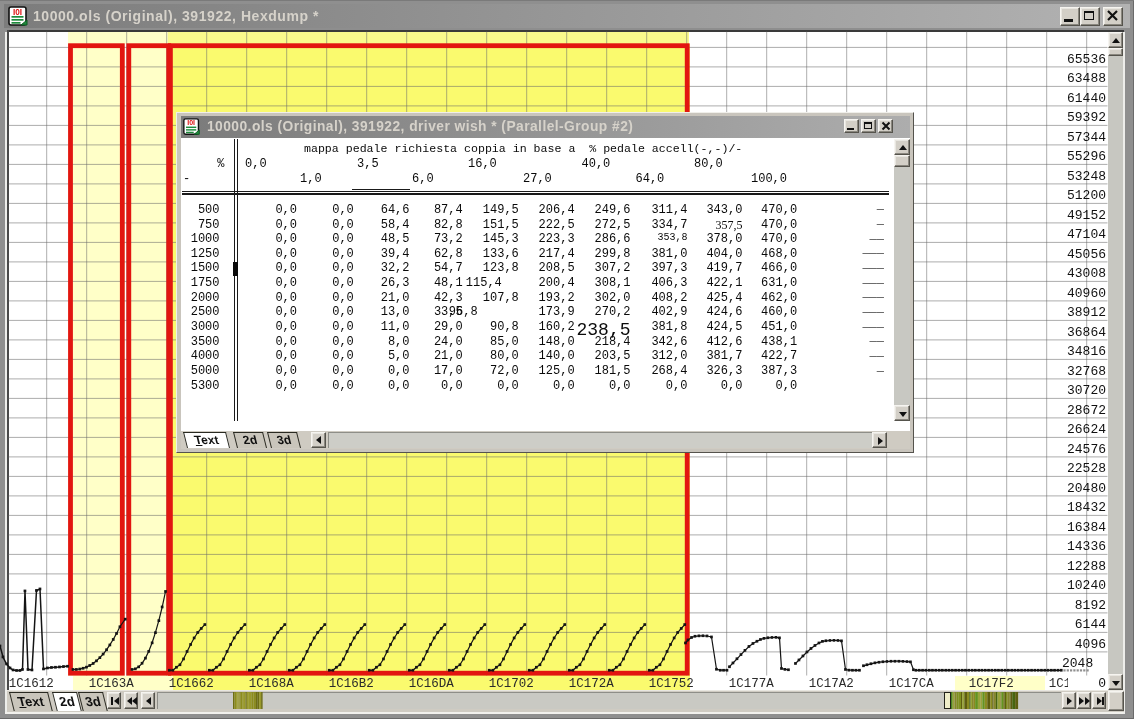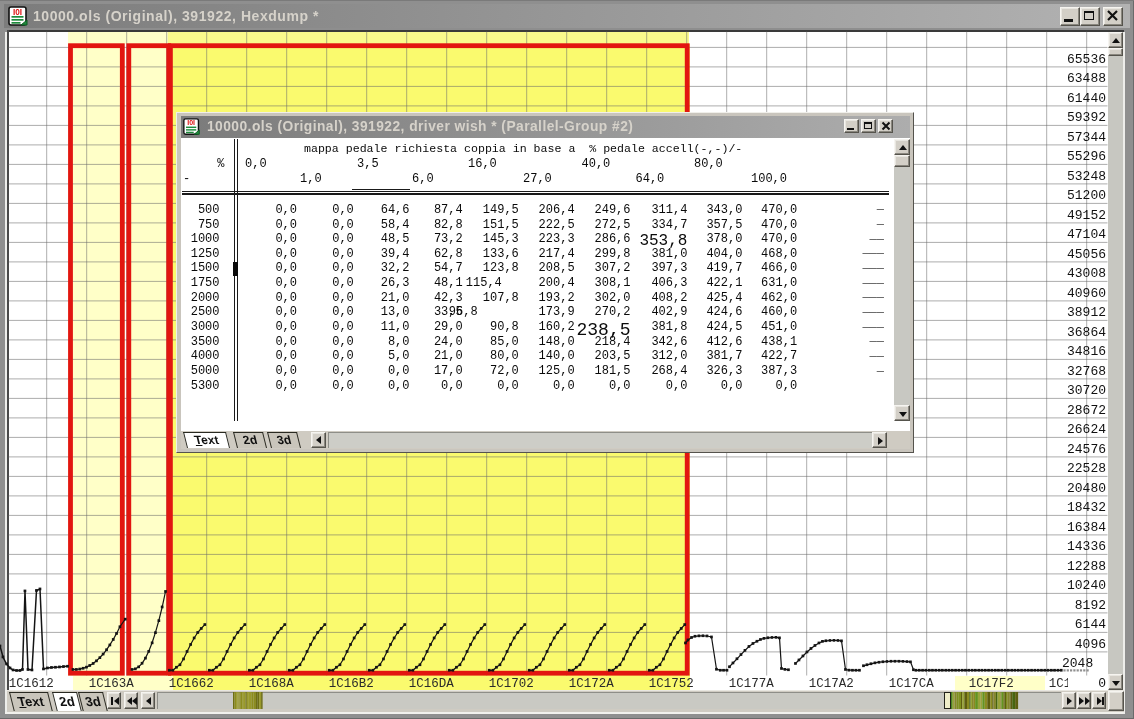--- a/index.html
+++ b/index.html
@@ -581,32 +581,32 @@
 <div class="a mono" style="left:814px;top:198.3px;width:70px;text-align:right;font-size:12px;color:#0A0A0A;">_</div>
 <div class="a mono" style="left:149.5px;top:217.5px;width:70px;text-align:right;font-size:12px;color:#0A0A0A;">750</div>
 <div class="a mono" style="left:227px;top:217.5px;width:70px;text-align:right;font-size:12px;color:#0A0A0A;">0,0</div>
 <div class="a mono" style="left:283.8px;top:217.5px;width:70px;text-align:right;font-size:12px;color:#0A0A0A;">0,0</div>
 <div class="a mono" style="left:339.5px;top:217.5px;width:70px;text-align:right;font-size:12px;color:#0A0A0A;">58,4</div>
 <div class="a mono" style="left:392.7px;top:217.5px;width:70px;text-align:right;font-size:12px;color:#0A0A0A;">82,8</div>
 <div class="a mono" style="left:448.8px;top:217.5px;width:70px;text-align:right;font-size:12px;color:#0A0A0A;">151,5</div>
 <div class="a mono" style="left:504.6px;top:217.5px;width:70px;text-align:right;font-size:12px;color:#0A0A0A;">222,5</div>
 <div class="a mono" style="left:560.5px;top:217.5px;width:70px;text-align:right;font-size:12px;color:#0A0A0A;">272,5</div>
 <div class="a mono" style="left:617.4px;top:217.5px;width:70px;text-align:right;font-size:12px;color:#0A0A0A;">334,7</div>
-<div class="a mono" style="left:672.4px;top:217.5px;width:70px;text-align:right;font-size:12px;color:#0A0A0A;">357,5</div>
+<div class="a mono" style="left:672.4px;top:217.5px;width:70px;text-align:right;font-size:12px;color:#0A0A0A;font-family:Liberation Serif, serif;">357,5</div>
 <div class="a mono" style="left:727.1px;top:217.5px;width:70px;text-align:right;font-size:12px;color:#0A0A0A;">470,0</div>
 <div class="a mono" style="left:814px;top:213px;width:70px;text-align:right;font-size:12px;color:#0A0A0A;">_</div>
 <div class="a mono" style="left:149.5px;top:232.1px;width:70px;text-align:right;font-size:12px;color:#0A0A0A;">1000</div>
 <div class="a mono" style="left:227px;top:232.1px;width:70px;text-align:right;font-size:12px;color:#0A0A0A;">0,0</div>
 <div class="a mono" style="left:283.8px;top:232.1px;width:70px;text-align:right;font-size:12px;color:#0A0A0A;">0,0</div>
 <div class="a mono" style="left:339.5px;top:232.1px;width:70px;text-align:right;font-size:12px;color:#0A0A0A;">48,5</div>
 <div class="a mono" style="left:392.7px;top:232.1px;width:70px;text-align:right;font-size:12px;color:#0A0A0A;">73,2</div>
 <div class="a mono" style="left:448.8px;top:232.1px;width:70px;text-align:right;font-size:12px;color:#0A0A0A;">145,3</div>
 <div class="a mono" style="left:504.6px;top:232.1px;width:70px;text-align:right;font-size:12px;color:#0A0A0A;">223,3</div>
 <div class="a mono" style="left:560.5px;top:232.1px;width:70px;text-align:right;font-size:12px;color:#0A0A0A;">286,6</div>
-<div class="a mono" style="left:617.4px;top:232.1px;width:70px;text-align:right;font-size:16px;color:#0A0A0A;">353,8</div>
+<div class="a mono" style="left:617.4px;top:232.1px;width:70px;text-align:right;font-size:10px;color:#0A0A0A;">353,8</div>
 <div class="a mono" style="left:672.4px;top:232.1px;width:70px;text-align:right;font-size:12px;color:#0A0A0A;">378,0</div>
 <div class="a mono" style="left:727.1px;top:232.1px;width:70px;text-align:right;font-size:12px;color:#0A0A0A;">470,0</div>
 <div class="a mono" style="left:814px;top:227.6px;width:70px;text-align:right;font-size:12px;color:#0A0A0A;">__</div>
 <div class="a mono" style="left:149.5px;top:246.8px;width:70px;text-align:right;font-size:12px;color:#0A0A0A;">1250</div>
 <div class="a mono" style="left:227px;top:246.8px;width:70px;text-align:right;font-size:12px;color:#0A0A0A;">0,0</div>
 <div class="a mono" style="left:283.8px;top:246.8px;width:70px;text-align:right;font-size:12px;color:#0A0A0A;">0,0</div>
 <div class="a mono" style="left:339.5px;top:246.8px;width:70px;text-align:right;font-size:12px;color:#0A0A0A;">39,4</div>
 <div class="a mono" style="left:392.7px;top:246.8px;width:70px;text-align:right;font-size:12px;color:#0A0A0A;">62,8</div>
 <div class="a mono" style="left:448.8px;top:246.8px;width:70px;text-align:right;font-size:12px;color:#0A0A0A;">133,6</div>
 <div class="a mono" style="left:504.6px;top:246.8px;width:70px;text-align:right;font-size:12px;color:#0A0A0A;">217,4</div>

